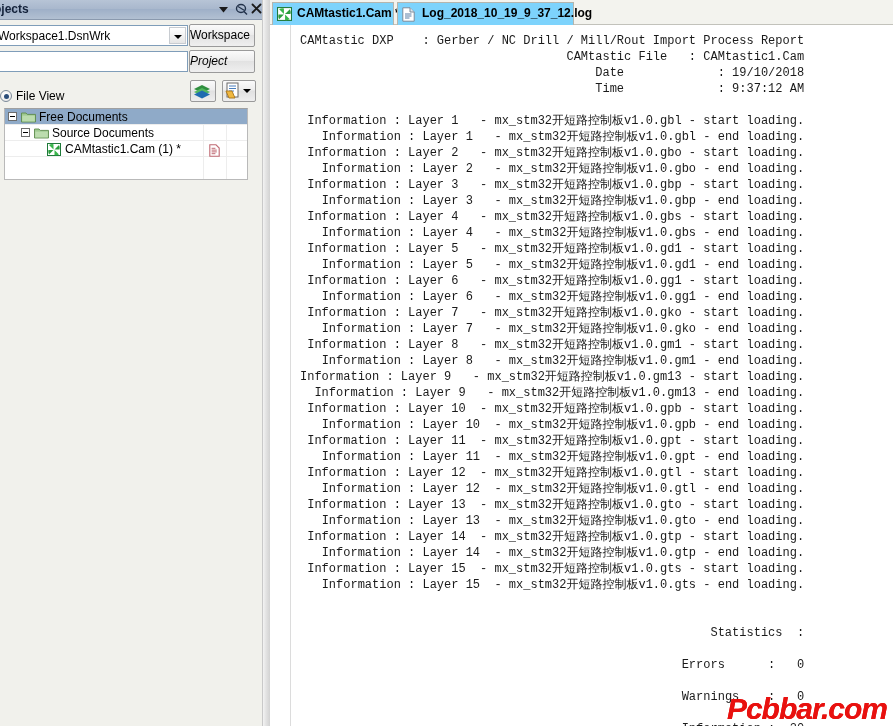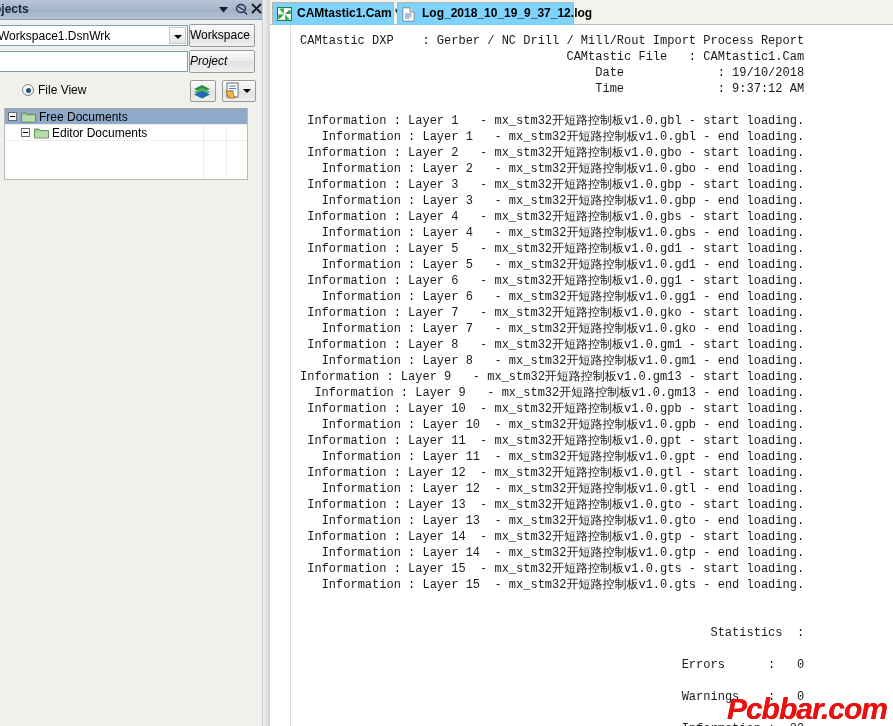--- a/index.html
+++ b/index.html
@@ -109,26 +109,25 @@
   }
 
   
   #radio-row {
     position: absolute;
     left: 0; top: 80px;
     width: 262px; height: 24px;
   }
   .radio-item {
     position: absolute;
-    top: 3px;
+    top: 9px;
     font-size: 12px;
     color: #000;
     white-space: nowrap;
     cursor: pointer;
-    padding-left: 22px;
   }
   .radio-dot {
     display: inline-block;
     width: 12px; height: 12px;
     border: 1px solid #7b8a99;
     border-radius: 50%;
     background: radial-gradient(circle at 40% 35%, #ffffff 0%, #f0f0f0 60%, #dcdcdc 100%);
     vertical-align: -2px;
     margin-right: 4px;
     position: relative;
@@ -380,23 +379,41 @@
       </div>
 
       <div class="tree-row">
         <span class="expander" style="left:16px;"></span>
         <span class="folder" style="left:29px;">
           <svg width="15" height="12" viewBox="0 0 15 12">
             <path d="M0.5 2 H5 L6.3 3.4 H14.5 V11 H0.5 Z" fill="#9ec98f" stroke="#5d8a4d" stroke-width="0.9"></path>
             <path d="M1.2 4.6 H13.8 V10.4 H1.2 Z" fill="#bcdcae"></path>
           </svg>
         </span>
-        <span class="lbl" style="left:47px;">Editor Documents</span>
-      </div>
-
+        <span class="lbl" style="left:47px;">Source Documents</span>
+      </div>
+
+      <div class="tree-row">
+        <span class="camicon" style="left:42px;">
+          <svg width="14" height="13" viewBox="0 0 14 13">
+            <rect x="0.5" y="0.5" width="13" height="12" fill="#ffffff" stroke="#1f7a3a" stroke-width="1"></rect>
+            <path d="M6.5 6.5 L2 2 A6 6 0 0 1 6.5 1.3 Z" fill="#39b54a"></path>
+            <path d="M7.5 6.5 L12 2 A6 6 0 0 1 12.6 6.5 Z" fill="#2a9d3c"></path>
+            <path d="M7.5 7 L12 11.5 A6 6 0 0 1 7.5 12 Z" fill="#39b54a"></path>
+            <path d="M6.5 7 L2 11.5 A6 6 0 0 1 1.4 7 Z" fill="#2a9d3c"></path>
+          </svg>
+        </span>
+        <span class="lbl" style="left:60px;">CAMtastic1.Cam (1) *</span>
+        <span class="docmini">
+          <svg width="11" height="13" viewBox="0 0 11 13">
+            <path d="M0.8 0.8 H7 L10.2 4 V12.2 H0.8 Z" fill="#ffffff" stroke="#c06a73" stroke-width="1.1"></path>
+            <path d="M2.6 4.3 H6.4 M2.6 6.1 H7.8 M2.6 7.9 H7.8 M2.6 9.7 H6.4" stroke="#c06a73" stroke-width="1"></path>
+          </svg>
+        </span>
+      </div>
 
     </div>
   </div>
 
   <div id="splitter"></div>
 
   <div id="main">
 
     <div id="tabbar">
       <div class="tab" style="left:2px; width:122px;">

